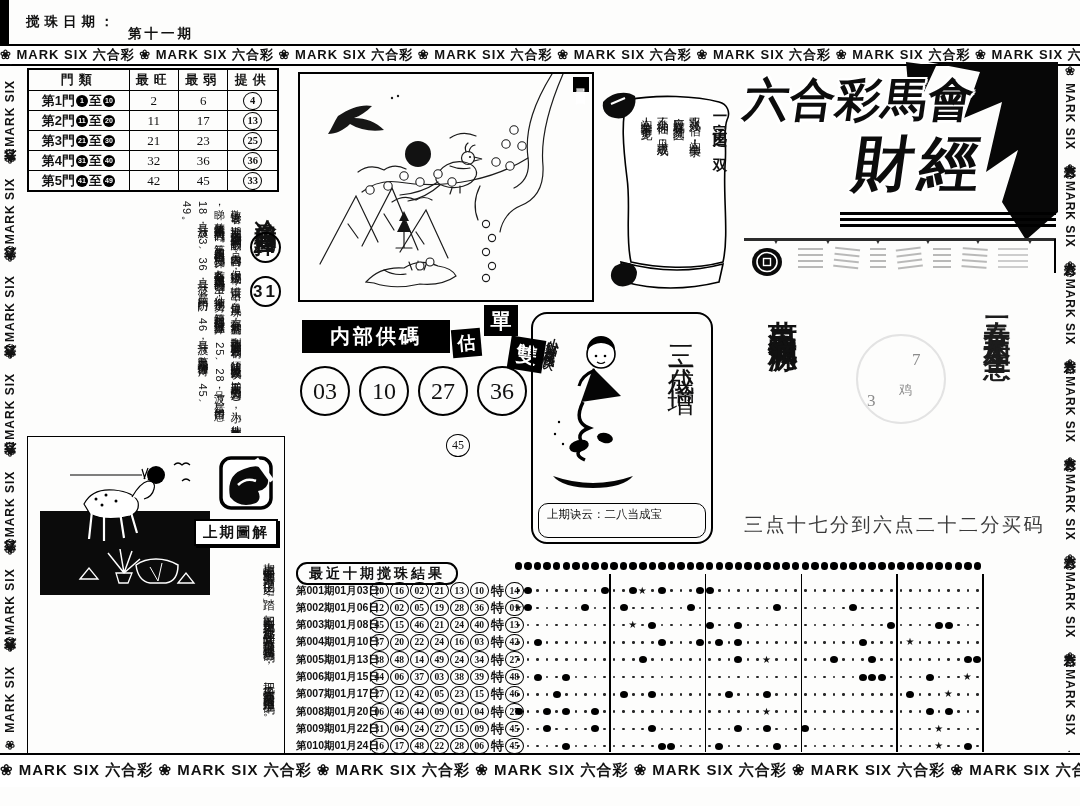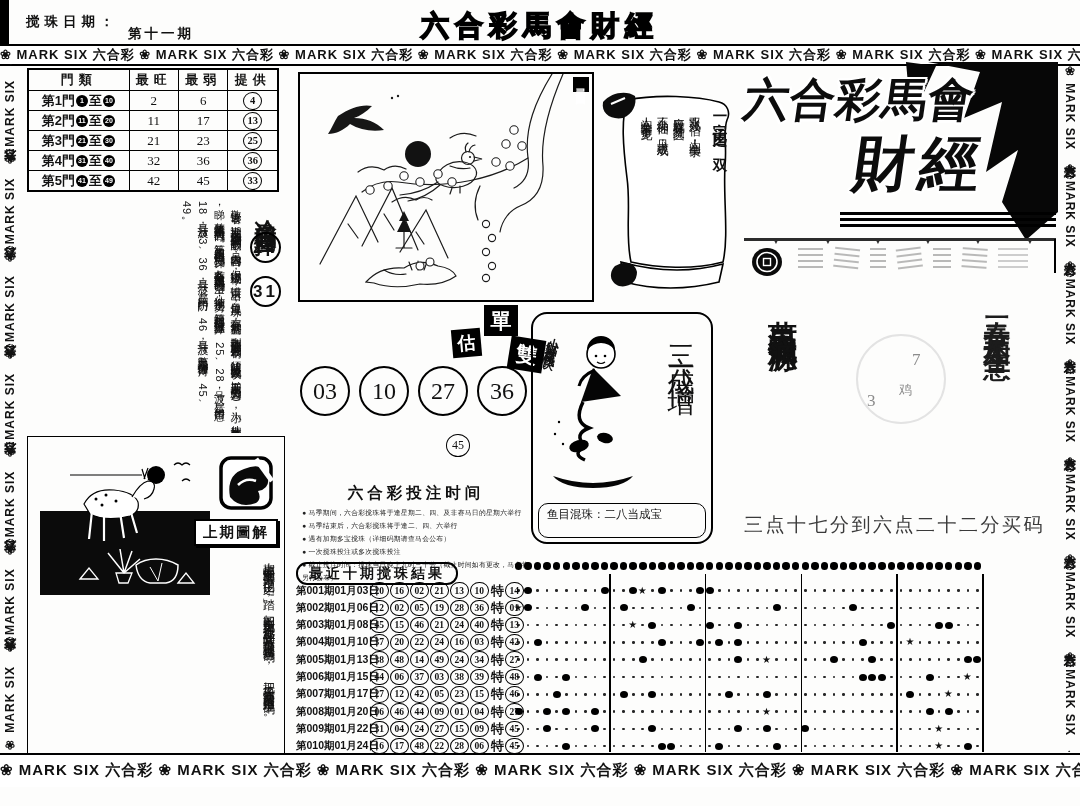--- a/index.html
+++ b/index.html
@@ -127,21 +127,20 @@
   .mxline{position:absolute;width:1.5px;background:#000;top:14px;height:178px;}
 </style>
 </head>
 <body>
 
 <div id="page">
 
   <div class="abs" id="corner-bar"></div>
   <div class="abs" id="date-label">搅珠日期：</div>
   <div class="abs" id="issue">第十一期</div>
-  <div class="abs" id="masthead-top">六合彩馬會財經</div>
 
   <div class="strip-h" id="strip-top">❀ MARK SIX 六合彩  ❀ MARK SIX 六合彩  ❀ MARK SIX 六合彩  ❀ MARK SIX 六合彩  ❀ MARK SIX 六合彩  ❀ MARK SIX 六合彩  ❀ MARK SIX 六合彩  ❀ MARK SIX 六合彩  ❀ MARK SIX 六合彩  ❀ MARK SIX 六合彩  ❀ MARK SIX 六合彩  ❀ MARK SIX 六合彩  ❀ MARK SIX 六合彩  </div>
   <div class="strip-h" id="strip-bottom">❀ MARK SIX 六合彩  ❀ MARK SIX 六合彩  ❀ MARK SIX 六合彩  ❀ MARK SIX 六合彩  ❀ MARK SIX 六合彩  ❀ MARK SIX 六合彩  ❀ MARK SIX 六合彩  ❀ MARK SIX 六合彩  ❀ MARK SIX 六合彩  ❀ MARK SIX 六合彩  ❀ MARK SIX 六合彩  ❀ MARK SIX 六合彩  ❀ MARK SIX 六合彩  </div>
   <div class="strip-v" id="strip-left">❀ MARK SIX 六合彩  ❀ MARK SIX 六合彩  ❀ MARK SIX 六合彩  ❀ MARK SIX 六合彩  ❀ MARK SIX 六合彩  ❀ MARK SIX 六合彩  ❀ MARK SIX 六合彩  ❀ MARK SIX 六合彩  </div>
   <div class="strip-v" id="strip-right">❀ MARK SIX 六合彩  ❀ MARK SIX 六合彩  ❀ MARK SIX 六合彩  ❀ MARK SIX 六合彩  ❀ MARK SIX 六合彩  ❀ MARK SIX 六合彩  ❀ MARK SIX 六合彩  ❀ MARK SIX 六合彩  </div>
 
   <div class="abs" id="hotcold">
     <table>
       <thead>
           <tr id="hotcold-head">
@@ -321,63 +320,54 @@
       <div class="fglyph" style="width:16px"></div>
       <div class="fglyph" style="transform:rotate(-7deg)"></div>
       <div class="fglyph" style="width:18px"></div>
       <div class="fglyph" style="transform:rotate(4deg)"></div>
       <div class="fglyph" style="width:30px;opacity:.35"></div>
     </div>
     <div id="banner-tick"></div>
   </div>
 
   <div class="abs" id="codes">
+    <div id="codes-band">内部供碼</div>
     <div class="codetag" id="tag0">估</div>
     <div class="codetag" id="tag1">單</div>
     <div class="codetag" id="tag2">雙</div>
     <div id="codes-row">
         <div class="bigcirc">03</div>
         <div class="bigcirc">10</div>
         <div class="bigcirc">27</div>
         <div class="bigcirc">36</div>
       </div>
     <div id="minicirc">45</div>
   </div>
 
-  <div class="abs" id="betting">
-    <div id="betting-title">六合彩投注时间</div>
-    <ul id="betting-list">
-        <li>● 马季期间，六合彩搅珠将于逢星期二、四、及非赛马日的星期六举行</li>
-        <li>● 马季结束后，六合彩搅珠将于逢二、四、六举行</li>
-        <li>● 遇有加期多宝搅珠（详细码期请查马会公布）</li>
-        <li>● 一次搅珠投注或多次搅珠投注</li>
-        <li>● 截止投注时间：搅珠当日晚上九时三十分（截止时间如有更改，马会将另行公布）</li>
-      </ul>
-  </div>
 
   <div class="abs" id="fortune">
     <svg class="abs" style="left:10px;top:12px" width="100" height="170" viewBox="0 0 100 170">
       <circle cx="58" cy="28" r="14" fill="#fff" stroke="#000" stroke-width="1.6"></circle>
       <path d="M44,24 a14,14 0 0 1 28,0 q-6,-7 -14,-7 q-8,0 -14,7 z" fill="#000"></path>
       <circle cx="53" cy="30" r="1.3" fill="#000"></circle>
         <circle cx="62" cy="30" r="1.3" fill="#000"></circle>
       <path d="M54,36 q4,3 8,0" stroke="#000" stroke-width="1.2" fill="none"></path>
       <path d="M50,42 L78,70 L38,76 Z" fill="#050505"></path>
       <path d="M52,44 q-14,6 -16,16" stroke="#000" stroke-width="3" fill="none"></path>
       <path d="M40,76 q-10,20 6,26 q-16,6 -4,18 q-14,8 0,14" stroke="#000" stroke-width="3.5" fill="none"></path>
       <ellipse cx="36" cy="120" rx="10" ry="6" fill="#000" transform="rotate(-15 36 120)"></ellipse>
       <ellipse cx="62" cy="112" rx="8" ry="5" fill="#000" transform="rotate(12 62 112)"></ellipse>
       <path d="M10,150 q40,14 80,0 q-10,12 -40,12 q-30,0 -40,-12 z" fill="#050505"></path>
       <circle cx="16" cy="96" r="1.2" fill="#000"></circle>
         <circle cx="12" cy="108" r="1.2" fill="#000"></circle>
       <circle cx="20" cy="118" r="1.2" fill="#000"></circle>
     </svg>
     <div id="fortune-caption">小财神赢钱诀</div>
     <div id="fortune-slogan">三六成倍增</div>
-    <div id="fortune-footer">鱼目混珠：二八当成宝</div>
+    <div id="fortune-footer">上期诀云：二八当成宝</div>
   </div>
 
   <div class="abs" id="coup-left">萬里河流似利源</div>
   <div class="abs" id="coup-right">三春草木如生意</div>
   <div class="abs" id="wm-circle"></div>
   <div class="abs wm-t" style="left:912px;top:350px;font-size:17px">7</div>
   <div class="abs wm-t" style="left:899px;top:381px;font-size:13px">鸡</div>
   <div class="abs wm-t" style="left:867px;top:391px;font-size:17px">3</div>
   <div class="abs" id="buytime">三点十七分到六点二十二分买码</div>
 

